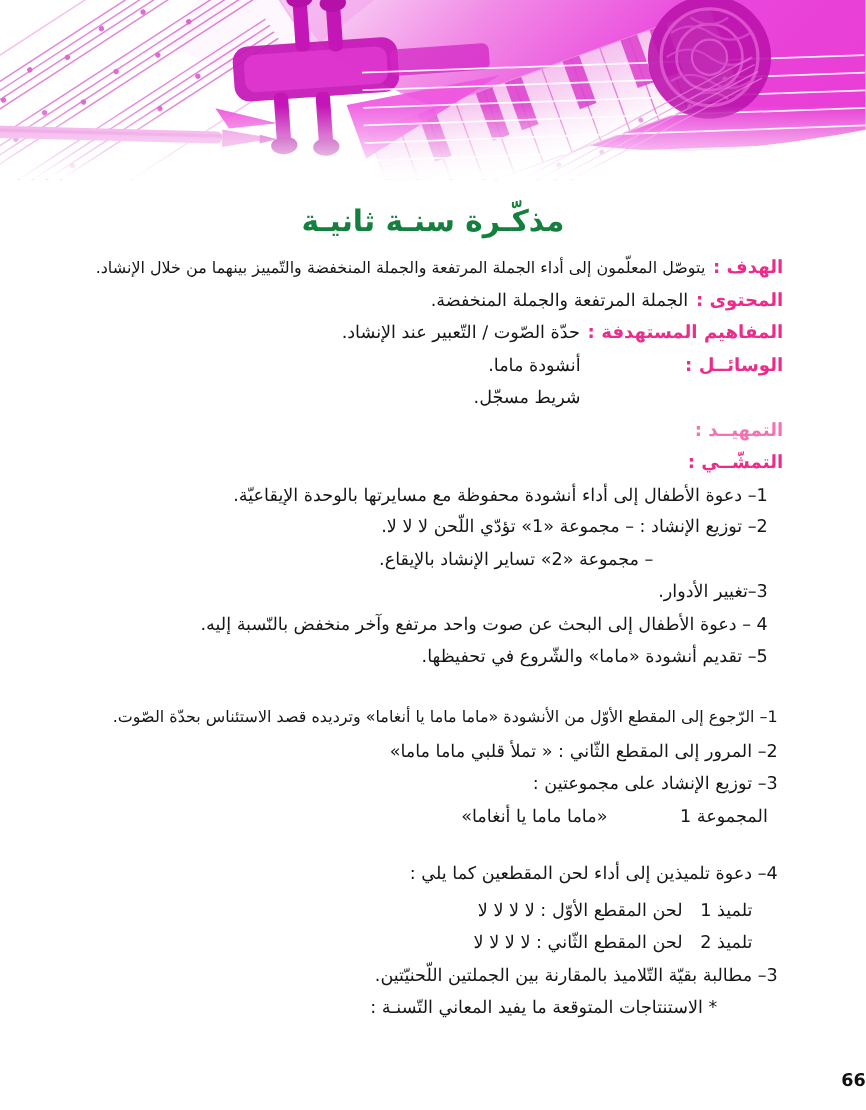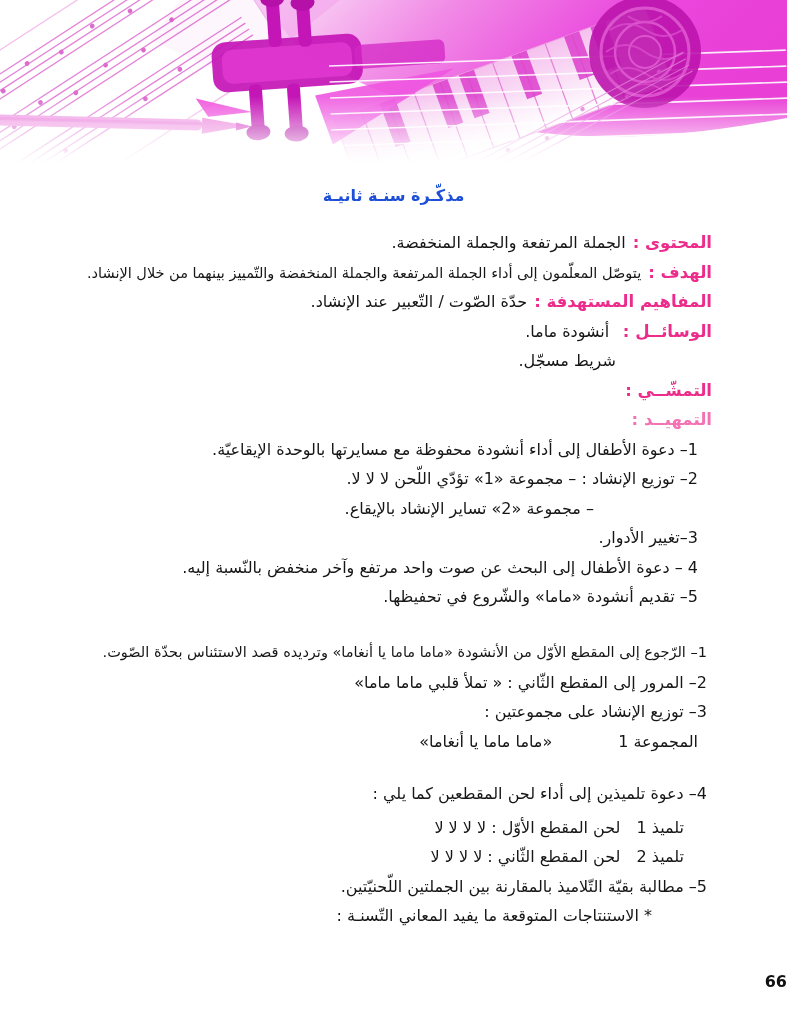--- a/index.html
+++ b/index.html
@@ -6,34 +6,34 @@
   body{
     width:787px;height:1009px;position:relative;overflow:hidden;
     font-family:"DejaVu Sans",sans-serif;color:#161616;
     direction:rtl;
   }
   
   .header-art{position:absolute;top:0;left:0;width:787px;height:163px;}
   
   .doc-title{
     position:absolute;top:186px;left:0;width:100%;text-align:center;
-    font-size:16px;font-weight:bold;color:#1d4ed8;letter-spacing:.5px;
+    font-size:27px;font-weight:bold;color:#15803d;letter-spacing:.5px;
   }
   
   .main{
     position:absolute;top:228px;right:0;left:0;
     padding-right:75px;padding-left:30px;
     text-align:right;
   }
   .line{height:29.5px;line-height:29.5px;white-space:nowrap;font-size:16px;}
   .plabel{color:#ec2b8b;font-weight:bold;font-size:16.5px;margin-inline-end:7px;}
   .plabel.hollow{color:#f472b4;}
   .tight{font-size:14.5px;}
   .materials-row{display:flex;align-items:flex-start;height:59px;}
-  .materials-items{text-align:center;}
+  .materials-items{margin-right:88px;}
   .materials-items .line{height:29.5px;}
   .heading-line{height:29.5px;line-height:29.5px;}
   .step{padding-right:14px;text-align:right;}
   .substep{padding-right:118px;}
   .estep{padding-right:5px;}
   .e1{height:32px;line-height:32px;}
   .pair-row{display:flex;align-items:center;}
   .group-row{padding-right:14px;height:29.5px;line-height:29.5px;}
   .group-row .pair-gap{margin-right:66px;}
   .spacer24{height:24px;}
@@ -199,45 +199,45 @@
 
     <rect x="0" y="96" width="787" height="67" fill="url(#fadeB)"></rect>
   </svg>
 </div>
 
 <div class="doc-title">مذكّـرة سنـة ثانيـة</div>
 
 <div class="main">
 
   <div class="line">
+    <span class="plabel">الهدف :</span><span class="tight">يتوصّل المعلّمون إلى أداء الجملة المرتفعة والجملة المنخفضة والتّمييز بينهما من خلال الإنشاد.</span>
+  </div>
+
+  <div class="line">
     <span class="plabel">المحتوى :</span><span>الجملة المرتفعة والجملة المنخفضة.</span>
-  </div>
-
-  <div class="line">
-    <span class="plabel">الهدف :</span><span class="tight">يتوصّل المعلّمون إلى أداء الجملة المرتفعة والجملة المنخفضة والتّمييز بينهما من خلال الإنشاد.</span>
   </div>
 
   <div class="line">
     <span class="plabel">المفاهيم المستهدفة :</span><span>حدّة الصّوت / التّعبير عند الإنشاد.</span>
   </div>
 
   <div class="materials-row">
     <span class="plabel line">الوسائــل :</span>
     <div class="materials-items">
       <div class="line">أنشودة ماما.</div>
       <div class="line">شريط مسجّل.</div>
     </div>
   </div>
 
   <div class="line heading-line">
+    <span class="plabel hollow">التمهيــد :</span>
+  </div>
+
+  <div class="line heading-line">
     <span class="plabel">التمشّــي :</span>
-  </div>
-
-  <div class="line heading-line">
-    <span class="plabel hollow">التمهيــد :</span>
   </div>
 
   <div class="line step">1– دعوة الأطفال إلى أداء أنشودة محفوظة مع مسايرتها بالوحدة الإيقاعيّة.</div>
   <div class="line step">2– توزيع الإنشاد : – مجموعة «1» تؤدّي اللّحن  لا لا لا.</div>
   <div class="line substep">– مجموعة «2» تساير الإنشاد بالإيقاع.</div>
   <div class="line step">3–تغيير الأدوار.</div>
   <div class="line step">4 – دعوة الأطفال إلى البحث عن صوت واحد مرتفع وآخر منخفض بالنّسبة إليه.</div>
   <div class="line step">5– تقديم أنشودة «ماما» والشّروع في تحفيظها.</div>
 
   <div class="spacer24"></div>
@@ -258,18 +258,18 @@
   <div class="student-row pair-row t1extra">
     <span>تلميذ 1</span>
     <span class="pair-gap">لحن المقطع الأوّل : لا لا لا لا</span>
   </div>
 
   <div class="student-row pair-row">
     <span>تلميذ 2</span>
     <span class="pair-gap">لحن المقطع الثّاني : لا لا لا لا</span>
   </div>
 
-  <div class="line estep">5– مطالبة بقيّة التّلاميذ بالمقارنة بين الجملتين اللّحنيّتين.</div>
+  <div class="line estep">3– مطالبة بقيّة التّلاميذ بالمقارنة بين الجملتين اللّحنيّتين.</div>
   <div class="line expected-line">* الاستنتاجات المتوقعة ما يفيد المعاني التّسنـة :</div>
 
 </div>
 
 <div class="footer">66</div>
 
 </body></html>

